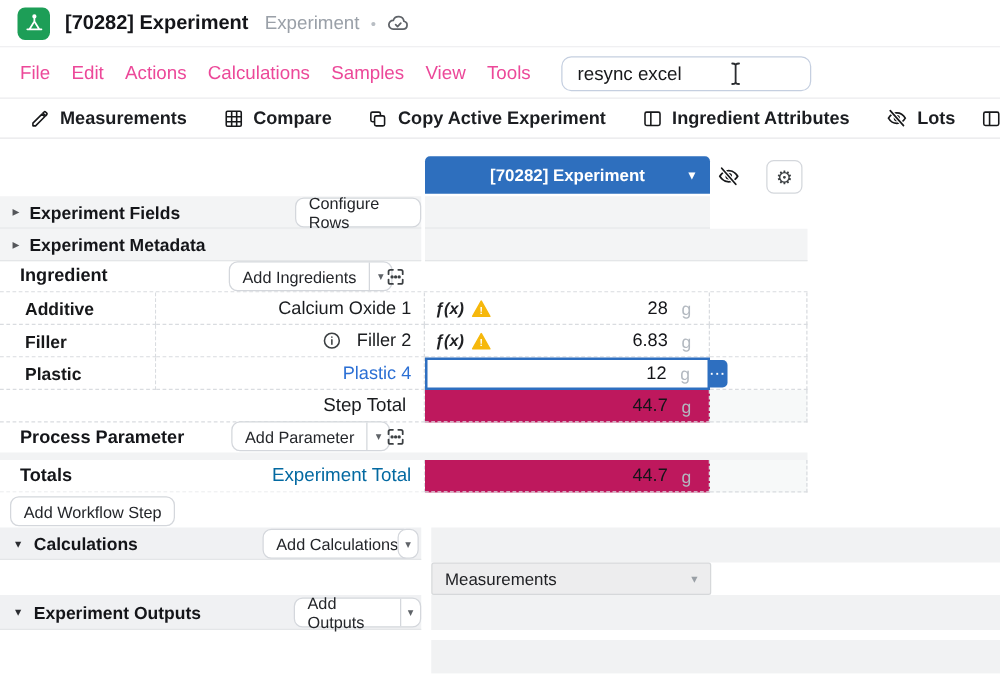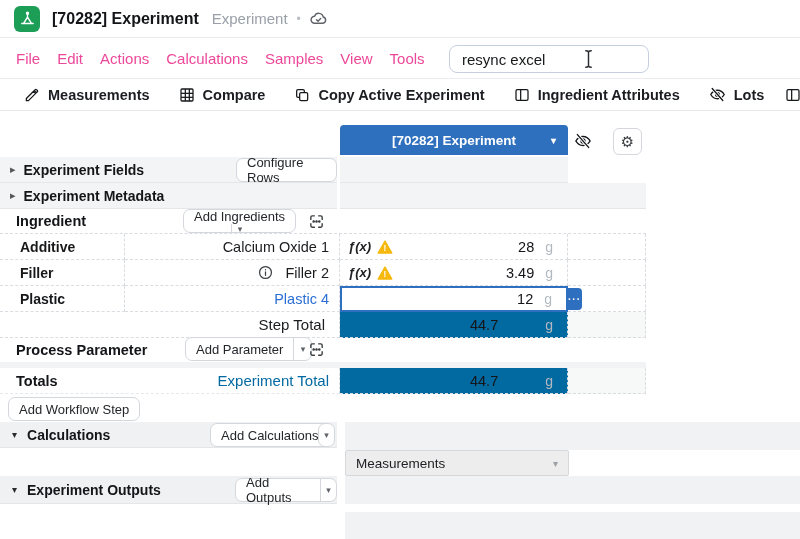--- a/index.html
+++ b/index.html
@@ -67,21 +67,21 @@
   .name .infoic { margin-right:12px; display:flex; }
   .vcell { padding:0 14px 0 8px; }
   .fx { font-size:13px; font-weight:600; font-style:italic; color:#202124; margin-right:6px; white-space:nowrap; }
   .num { margin-left:auto; color:#141519; }
   .unit { margin-left:11px; color:#b3b9c0; font-size:14px; }
   .link { color:#2b6fd4; }
   .editcell { position:relative; border:2px solid #2e6fc0 !important; background:#fff; }
   .dotsbtn { position:absolute; right:-16px; top:0px; width:15px; height:22px; background:#2e6fc0;
              border-radius:0 4px 4px 0; color:#fff; font-size:10px; font-weight:700;
              display:flex; align-items:center; justify-content:center; letter-spacing:1px; }
-  .totcell { background:#0369a1;gap:36px; }
+  .totcell { background:#be185d; }
   .ltcell { background:#f7f9f9; }
   .rtlabel { justify-content:flex-end; padding-right:14px; font-size:15px; color:#1a1c1f; }
 
   .grayblock { background:#f1f2f3; }
   .msel { left:345px; top:450px; width:224px; height:26px; background:#ededee;
           border:1px solid #d6d8da; display:flex; align-items:center; padding:0 10px;
           font-size:13.5px; color:#202124; border-radius:2px; }
   .msel .scaret { margin-left:auto; font-size:10px; color:#9aa0a6; }
 
   svg { display:block; }
@@ -204,21 +204,21 @@
   <div class="abs band" style="left:340px; top:157px; width:228px; height:26px;"></div>
 
   <div class="abs band" style="left:0; top:183px; width:337px; height:26px;">
     <span class="caret-r" style="margin-left:10px;">▸</span>
     <span class="sec-label" style="margin-left:8px;">Experiment Metadata</span>
   </div>
   <div class="abs band" style="left:340px; top:183px; width:306px; height:26px;"></div>
 
   <div class="abs" style="left:0; top:209px; width:337px; height:24px; display:flex; align-items:center;">
     <span class="sec-label" style="margin-left:16px; font-size:14.5px;">Ingredient</span>
-    <span class="btn split" style="position:absolute; left:183px; top:0;flex-direction:column;">
+    <span class="btn split" style="position:absolute; left:183px; top:0;">
       <span class="main">Add Ingredients</span>
       <span class="seg">
           <span class="bcaret">▾</span>
         </span>
     </span>
     <span style="position:absolute; left:308px; top:4px;">
       <svg width="17" height="17" viewBox="0 0 24 24" fill="none" stroke="#3c4043" stroke-width="2" stroke-linecap="round">
         <path d="M4 9V6a2 2 0 0 1 2-2h3"></path>
           <path d="M15 4h3a2 2 0 0 1 2 2v3"></path>
           <path d="M20 15v3a2 2 0 0 1-2 2h-3"></path>
@@ -262,21 +262,21 @@
         <span>Filler 2</span>
       </div>
       <div class="tcell vcell">
         <span class="fx">ƒ(x)</span>
         <span>
           <svg width="16" height="14" viewBox="0 0 24 22">
               <path d="M12 1.5 22.8 20.5 H1.2 Z" fill="#f6b80c" stroke="#f6b80c" stroke-width="2" stroke-linejoin="round"></path>
               <text x="12" y="17.5" font-size="13" font-weight="bold" fill="#fff" text-anchor="middle">!</text>
             </svg>
         </span>
-        <span class="num">3.49</span>
+        <span class="num">6.83</span>
         <span class="unit">g</span>
       </div>
       <div class="tcell"></div>
     </div>
 
     <div class="trow">
       <div class="tcell cat">Plastic</div>
       <div class="tcell name">
         <span class="link">Plastic 4</span>
       </div>

